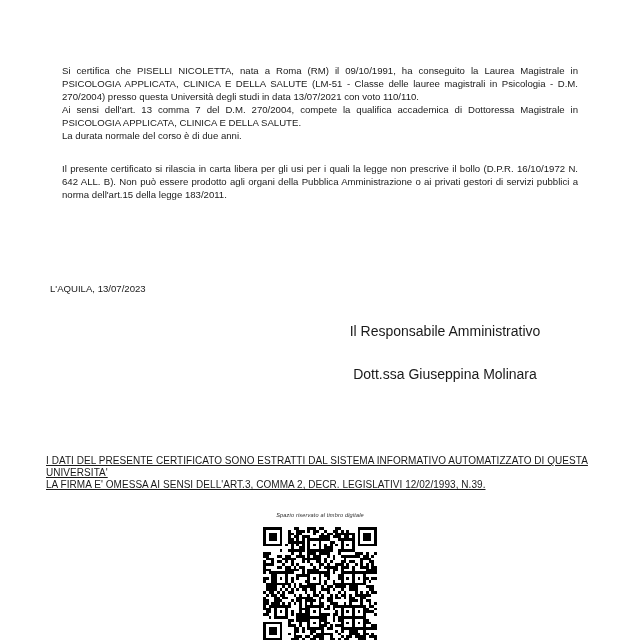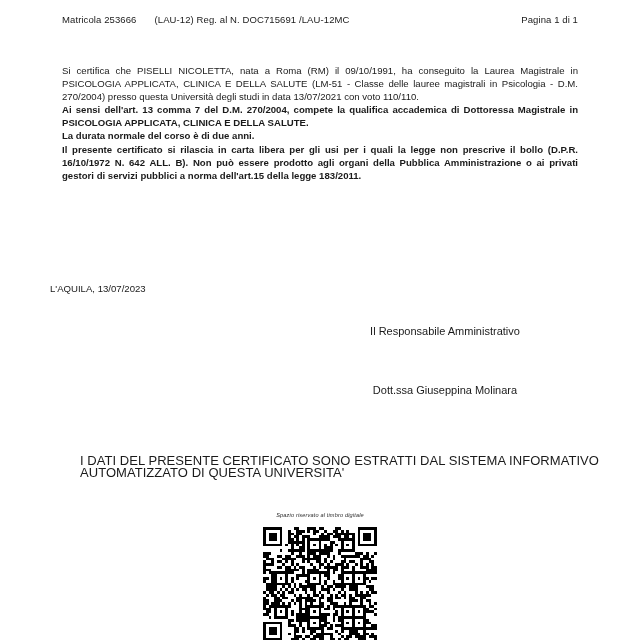--- a/index.html
+++ b/index.html
@@ -45,55 +45,56 @@
     left: 62px;
     right: 62px;
     top: 64px;
     font-size: 9.6px;
     line-height: 13.1px;
   }
   .para {
     text-align: justify;
     margin: 0;
   }
-  .para + .para { margin-top: 0; font-weight: bold; }
+  .para + .para { margin-top: 0; }
   .para.gap { }
-  .para.gap-lg { }
+  .para.gap-lg { margin-top: 19px; }
 
   
   .place-date {
     position: absolute;
     left: 50px;
     top: 282px;
     font-size: 9.6px;
     line-height: 13px;
   }
 
   
   .signature {
     position: absolute;
     left: 312px;
     right: 62px;
     top: 325px;
-    font-size: 11px;
+    font-size: 14px;
     line-height: 13px;
     text-align: center;
   }
   .sign-role { margin: 0; }
-  .sign-name { margin: 46px 0 0 0; }
+  .sign-name { margin: 30px 0 0 0; }
 
   
   .footer-notes {
     position: absolute;
-    left: 80px;
+    left: 46px;
     right: 40px;
     top: 455px;
-    font-size: 13px;
+    font-size: 10px;
     line-height: 11.6px;
     letter-spacing: 0.05px;
+    text-decoration: underline;
   }
   .footer-notes p { margin: 0; }
   .footer-notes .second { margin-top: 1px; }
 
   
   .stamp-area {
     position: absolute;
     left: 0;
     right: 0;
     top: 512px;
@@ -112,42 +113,38 @@
     height: 114px;
     position: relative;
   }
   .qr-wrap svg { display: block; width: 114px; height: 114px; }
 </style>
 </head>
 <body>
 
 <div class="page">
 
-  <div class="doc-header">
-    <span class="hdr-matricola">Matricola 253666</span>
-    <span class="hdr-reg">(LAU-12) Reg. al N. DOC715691 /LAU-12MC</span>
-    <span class="hdr-page">Pagina 1 di 1</span>
-  </div>
 
   <div class="body-block">
     <p class="para">Si certifica che PISELLI NICOLETTA, nata a Roma (RM) il 09/10/1991, ha conseguito la Laurea Magistrale in PSICOLOGIA APPLICATA, CLINICA E DELLA SALUTE (LM-51 - Classe delle lauree magistrali in Psicologia - D.M. 270/2004)  presso questa Università degli studi in data 13/07/2021 con voto 110/110.</p>
     <p class="para">Ai sensi dell'art. 13 comma 7 del D.M. 270/2004, compete la qualifica accademica di Dottoressa Magistrale in PSICOLOGIA APPLICATA, CLINICA E DELLA SALUTE.</p>
     <p class="para gap">La durata normale del corso è di due anni.</p>
     <p class="para gap-lg">Il presente certificato si rilascia in carta  libera  per gli usi per i quali la legge non prescrive il bollo (D.P.R. 16/10/1972 N. 642 ALL. B). Non può essere prodotto agli organi della Pubblica Amministrazione o ai privati gestori di servizi pubblici a norma dell'art.15 della legge 183/2011.</p>
   </div>
 
   <div class="place-date">L'AQUILA, 13/07/2023</div>
 
   <div class="signature">
     <p class="sign-role">Il Responsabile Amministrativo</p>
     <p class="sign-name">Dott.ssa Giuseppina Molinara</p>
   </div>
 
   <div class="footer-notes">
     <p>I DATI DEL PRESENTE CERTIFICATO SONO ESTRATTI DAL SISTEMA INFORMATIVO AUTOMATIZZATO DI QUESTA UNIVERSITA'</p>
+    <p class="second">LA FIRMA E' OMESSA AI SENSI DELL'ART.3, COMMA 2, DECR. LEGISLATIVI 12/02/1993, N.39.</p>
   </div>
 
   <div class="stamp-area">
     <p class="stamp-caption">Spazio riservato al timbro digitale</p>
     <div class="qr-wrap">
       <svg id="qr-svg" viewBox="0 0 41 41" shape-rendering="crispEdges" aria-hidden="true">
           <rect width="41" height="41" fill="#ffffff"></rect>
           <path d="M0 0h1v1h-1zM1 0h1v1h-1zM2 0h1v1h-1zM3 0h1v1h-1zM4 0h1v1h-1zM5 0h1v1h-1zM6 0h1v1h-1zM11 0h1v1h-1zM12 0h1v1h-1zM16 0h1v1h-1zM17 0h1v1h-1zM18 0h1v1h-1zM20 0h1v1h-1zM21 0h1v1h-1zM26 0h1v1h-1zM27 0h1v1h-1zM34 0h1v1h-1zM35 0h1v1h-1zM36 0h1v1h-1zM37 0h1v1h-1zM38 0h1v1h-1zM39 0h1v1h-1zM40 0h1v1h-1zM0 1h1v1h-1zM6 1h1v1h-1zM9 1h1v1h-1zM12 1h1v1h-1zM13 1h1v1h-1zM14 1h1v1h-1zM16 1h1v1h-1zM18 1h1v1h-1zM19 1h1v1h-1zM22 1h1v1h-1zM25 1h1v1h-1zM26 1h1v1h-1zM28 1h1v1h-1zM30 1h1v1h-1zM34 1h1v1h-1zM40 1h1v1h-1zM0 2h1v1h-1zM2 2h1v1h-1zM3 2h1v1h-1zM4 2h1v1h-1zM6 2h1v1h-1zM9 2h1v1h-1zM10 2h1v1h-1zM12 2h1v1h-1zM13 2h1v1h-1zM18 2h1v1h-1zM21 2h1v1h-1zM23 2h1v1h-1zM24 2h1v1h-1zM26 2h1v1h-1zM27 2h1v1h-1zM28 2h1v1h-1zM29 2h1v1h-1zM30 2h1v1h-1zM31 2h1v1h-1zM32 2h1v1h-1zM34 2h1v1h-1zM36 2h1v1h-1zM37 2h1v1h-1zM38 2h1v1h-1zM40 2h1v1h-1zM0 3h1v1h-1zM2 3h1v1h-1zM3 3h1v1h-1zM4 3h1v1h-1zM6 3h1v1h-1zM9 3h1v1h-1zM11 3h1v1h-1zM12 3h1v1h-1zM14 3h1v1h-1zM15 3h1v1h-1zM16 3h1v1h-1zM20 3h1v1h-1zM21 3h1v1h-1zM22 3h1v1h-1zM23 3h1v1h-1zM25 3h1v1h-1zM26 3h1v1h-1zM27 3h1v1h-1zM29 3h1v1h-1zM30 3h1v1h-1zM32 3h1v1h-1zM34 3h1v1h-1zM36 3h1v1h-1zM37 3h1v1h-1zM38 3h1v1h-1zM40 3h1v1h-1zM0 4h1v1h-1zM2 4h1v1h-1zM3 4h1v1h-1zM4 4h1v1h-1zM6 4h1v1h-1zM9 4h1v1h-1zM10 4h1v1h-1zM12 4h1v1h-1zM14 4h1v1h-1zM16 4h1v1h-1zM17 4h1v1h-1zM18 4h1v1h-1zM19 4h1v1h-1zM20 4h1v1h-1zM21 4h1v1h-1zM22 4h1v1h-1zM23 4h1v1h-1zM27 4h1v1h-1zM28 4h1v1h-1zM29 4h1v1h-1zM30 4h1v1h-1zM31 4h1v1h-1zM32 4h1v1h-1zM34 4h1v1h-1zM36 4h1v1h-1zM37 4h1v1h-1zM38 4h1v1h-1zM40 4h1v1h-1zM0 5h1v1h-1zM6 5h1v1h-1zM9 5h1v1h-1zM10 5h1v1h-1zM11 5h1v1h-1zM12 5h1v1h-1zM13 5h1v1h-1zM14 5h1v1h-1zM16 5h1v1h-1zM20 5h1v1h-1zM24 5h1v1h-1zM25 5h1v1h-1zM28 5h1v1h-1zM32 5h1v1h-1zM34 5h1v1h-1zM40 5h1v1h-1zM0 6h1v1h-1zM1 6h1v1h-1zM2 6h1v1h-1zM3 6h1v1h-1zM4 6h1v1h-1zM5 6h1v1h-1zM6 6h1v1h-1zM8 6h1v1h-1zM10 6h1v1h-1zM12 6h1v1h-1zM14 6h1v1h-1zM16 6h1v1h-1zM18 6h1v1h-1zM20 6h1v1h-1zM22 6h1v1h-1zM24 6h1v1h-1zM26 6h1v1h-1zM28 6h1v1h-1zM30 6h1v1h-1zM32 6h1v1h-1zM34 6h1v1h-1zM35 6h1v1h-1zM36 6h1v1h-1zM37 6h1v1h-1zM38 6h1v1h-1zM39 6h1v1h-1zM40 6h1v1h-1zM10 7h1v1h-1zM13 7h1v1h-1zM14 7h1v1h-1zM16 7h1v1h-1zM20 7h1v1h-1zM22 7h1v1h-1zM23 7h1v1h-1zM24 7h1v1h-1zM28 7h1v1h-1zM32 7h1v1h-1zM6 8h1v1h-1zM9 8h1v1h-1zM10 8h1v1h-1zM11 8h1v1h-1zM12 8h1v1h-1zM13 8h1v1h-1zM14 8h1v1h-1zM16 8h1v1h-1zM17 8h1v1h-1zM18 8h1v1h-1zM19 8h1v1h-1zM20 8h1v1h-1zM21 8h1v1h-1zM22 8h1v1h-1zM23 8h1v1h-1zM24 8h1v1h-1zM27 8h1v1h-1zM28 8h1v1h-1zM29 8h1v1h-1zM30 8h1v1h-1zM31 8h1v1h-1zM32 8h1v1h-1zM0 9h1v1h-1zM1 9h1v1h-1zM2 9h1v1h-1zM10 9h1v1h-1zM13 9h1v1h-1zM16 9h1v1h-1zM17 9h1v1h-1zM18 9h1v1h-1zM20 9h1v1h-1zM21 9h1v1h-1zM22 9h1v1h-1zM23 9h1v1h-1zM27 9h1v1h-1zM33 9h1v1h-1zM34 9h1v1h-1zM35 9h1v1h-1zM37 9h1v1h-1zM40 9h1v1h-1zM0 10h1v1h-1zM1 10h1v1h-1zM5 10h1v1h-1zM6 10h1v1h-1zM8 10h1v1h-1zM9 10h1v1h-1zM12 10h1v1h-1zM13 10h1v1h-1zM14 10h1v1h-1zM16 10h1v1h-1zM18 10h1v1h-1zM19 10h1v1h-1zM20 10h1v1h-1zM23 10h1v1h-1zM25 10h1v1h-1zM28 10h1v1h-1zM29 10h1v1h-1zM30 10h1v1h-1zM31 10h1v1h-1zM32 10h1v1h-1zM33 10h1v1h-1zM34 10h1v1h-1zM36 10h1v1h-1zM37 10h1v1h-1zM39 10h1v1h-1zM1 11h1v1h-1zM2 11h1v1h-1zM3 11h1v1h-1zM7 11h1v1h-1zM8 11h1v1h-1zM9 11h1v1h-1zM10 11h1v1h-1zM11 11h1v1h-1zM14 11h1v1h-1zM15 11h1v1h-1zM16 11h1v1h-1zM17 11h1v1h-1zM18 11h1v1h-1zM19 11h1v1h-1zM20 11h1v1h-1zM22 11h1v1h-1zM25 11h1v1h-1zM29 11h1v1h-1zM35 11h1v1h-1zM36 11h1v1h-1zM37 11h1v1h-1zM38 11h1v1h-1zM0 12h1v1h-1zM3 12h1v1h-1zM5 12h1v1h-1zM6 12h1v1h-1zM8 12h1v1h-1zM10 12h1v1h-1zM14 12h1v1h-1zM16 12h1v1h-1zM19 12h1v1h-1zM20 12h1v1h-1zM22 12h1v1h-1zM24 12h1v1h-1zM28 12h1v1h-1zM29 12h1v1h-1zM31 12h1v1h-1zM32 12h1v1h-1zM35 12h1v1h-1zM38 12h1v1h-1zM39 12h1v1h-1zM0 13h1v1h-1zM1 13h1v1h-1zM2 13h1v1h-1zM3 13h1v1h-1zM7 13h1v1h-1zM10 13h1v1h-1zM12 13h1v1h-1zM17 13h1v1h-1zM20 13h1v1h-1zM21 13h1v1h-1zM23 13h1v1h-1zM26 13h1v1h-1zM27 13h1v1h-1zM28 13h1v1h-1zM30 13h1v1h-1zM33 13h1v1h-1zM35 13h1v1h-1zM37 13h1v1h-1zM39 13h1v1h-1zM0 14h1v1h-1zM5 14h1v1h-1zM6 14h1v1h-1zM8 14h1v1h-1zM9 14h1v1h-1zM11 14h1v1h-1zM13 14h1v1h-1zM14 14h1v1h-1zM18 14h1v1h-1zM20 14h1v1h-1zM22 14h1v1h-1zM23 14h1v1h-1zM24 14h1v1h-1zM25 14h1v1h-1zM26 14h1v1h-1zM28 14h1v1h-1zM29 14h1v1h-1zM30 14h1v1h-1zM32 14h1v1h-1zM35 14h1v1h-1zM36 14h1v1h-1zM37 14h1v1h-1zM39 14h1v1h-1zM40 14h1v1h-1zM0 15h1v1h-1zM1 15h1v1h-1zM2 15h1v1h-1zM8 15h1v1h-1zM9 15h1v1h-1zM10 15h1v1h-1zM11 15h1v1h-1zM12 15h1v1h-1zM14 15h1v1h-1zM16 15h1v1h-1zM17 15h1v1h-1zM18 15h1v1h-1zM19 15h1v1h-1zM23 15h1v1h-1zM25 15h1v1h-1zM26 15h1v1h-1zM28 15h1v1h-1zM32 15h1v1h-1zM37 15h1v1h-1zM38 15h1v1h-1zM39 15h1v1h-1zM40 15h1v1h-1zM0 16h1v1h-1zM2 16h1v1h-1zM3 16h1v1h-1zM4 16h1v1h-1zM5 16h1v1h-1zM6 16h1v1h-1zM7 16h1v1h-1zM8 16h1v1h-1zM9 16h1v1h-1zM10 16h1v1h-1zM14 16h1v1h-1zM16 16h1v1h-1zM17 16h1v1h-1zM18 16h1v1h-1zM19 16h1v1h-1zM20 16h1v1h-1zM21 16h1v1h-1zM22 16h1v1h-1zM23 16h1v1h-1zM25 16h1v1h-1zM28 16h1v1h-1zM29 16h1v1h-1zM30 16h1v1h-1zM31 16h1v1h-1zM32 16h1v1h-1zM33 16h1v1h-1zM34 16h1v1h-1zM35 16h1v1h-1zM36 16h1v1h-1zM37 16h1v1h-1zM38 16h1v1h-1zM39 16h1v1h-1zM40 16h1v1h-1zM3 17h1v1h-1zM4 17h1v1h-1zM8 17h1v1h-1zM12 17h1v1h-1zM13 17h1v1h-1zM14 17h1v1h-1zM15 17h1v1h-1zM16 17h1v1h-1zM20 17h1v1h-1zM22 17h1v1h-1zM23 17h1v1h-1zM27 17h1v1h-1zM28 17h1v1h-1zM32 17h1v1h-1zM36 17h1v1h-1zM0 18h1v1h-1zM1 18h1v1h-1zM3 18h1v1h-1zM4 18h1v1h-1zM6 18h1v1h-1zM8 18h1v1h-1zM10 18h1v1h-1zM12 18h1v1h-1zM16 18h1v1h-1zM18 18h1v1h-1zM20 18h1v1h-1zM23 18h1v1h-1zM27 18h1v1h-1zM28 18h1v1h-1zM30 18h1v1h-1zM32 18h1v1h-1zM34 18h1v1h-1zM36 18h1v1h-1zM37 18h1v1h-1zM39 18h1v1h-1zM40 18h1v1h-1zM0 19h1v1h-1zM3 19h1v1h-1zM4 19h1v1h-1zM8 19h1v1h-1zM10 19h1v1h-1zM15 19h1v1h-1zM16 19h1v1h-1zM20 19h1v1h-1zM22 19h1v1h-1zM25 19h1v1h-1zM28 19h1v1h-1zM32 19h1v1h-1zM36 19h1v1h-1zM38 19h1v1h-1zM1 20h1v1h-1zM2 20h1v1h-1zM3 20h1v1h-1zM4 20h1v1h-1zM5 20h1v1h-1zM6 20h1v1h-1zM7 20h1v1h-1zM8 20h1v1h-1zM9 20h1v1h-1zM11 20h1v1h-1zM13 20h1v1h-1zM16 20h1v1h-1zM17 20h1v1h-1zM18 20h1v1h-1zM19 20h1v1h-1zM20 20h1v1h-1zM22 20h1v1h-1zM25 20h1v1h-1zM26 20h1v1h-1zM27 20h1v1h-1zM28 20h1v1h-1zM29 20h1v1h-1zM30 20h1v1h-1zM31 20h1v1h-1zM32 20h1v1h-1zM33 20h1v1h-1zM34 20h1v1h-1zM35 20h1v1h-1zM36 20h1v1h-1zM1 21h1v1h-1zM2 21h1v1h-1zM3 21h1v1h-1zM4 21h1v1h-1zM7 21h1v1h-1zM9 21h1v1h-1zM11 21h1v1h-1zM13 21h1v1h-1zM14 21h1v1h-1zM15 21h1v1h-1zM16 21h1v1h-1zM17 21h1v1h-1zM18 21h1v1h-1zM21 21h1v1h-1zM23 21h1v1h-1zM24 21h1v1h-1zM26 21h1v1h-1zM27 21h1v1h-1zM28 21h1v1h-1zM29 21h1v1h-1zM31 21h1v1h-1zM32 21h1v1h-1zM33 21h1v1h-1zM37 21h1v1h-1zM38 21h1v1h-1zM39 21h1v1h-1zM1 22h1v1h-1zM2 22h1v1h-1zM3 22h1v1h-1zM4 22h1v1h-1zM6 22h1v1h-1zM8 22h1v1h-1zM10 22h1v1h-1zM12 22h1v1h-1zM14 22h1v1h-1zM15 22h1v1h-1zM17 22h1v1h-1zM18 22h1v1h-1zM21 22h1v1h-1zM22 22h1v1h-1zM23 22h1v1h-1zM25 22h1v1h-1zM28 22h1v1h-1zM31 22h1v1h-1zM32 22h1v1h-1zM33 22h1v1h-1zM38 22h1v1h-1zM39 22h1v1h-1zM0 23h1v1h-1zM2 23h1v1h-1zM3 23h1v1h-1zM5 23h1v1h-1zM7 23h1v1h-1zM9 23h1v1h-1zM10 23h1v1h-1zM15 23h1v1h-1zM18 23h1v1h-1zM20 23h1v1h-1zM23 23h1v1h-1zM27 23h1v1h-1zM29 23h1v1h-1zM33 23h1v1h-1zM35 23h1v1h-1zM37 23h1v1h-1zM39 23h1v1h-1zM40 23h1v1h-1zM1 24h1v1h-1zM3 24h1v1h-1zM4 24h1v1h-1zM6 24h1v1h-1zM7 24h1v1h-1zM11 24h1v1h-1zM13 24h1v1h-1zM16 24h1v1h-1zM18 24h1v1h-1zM19 24h1v1h-1zM21 24h1v1h-1zM24 24h1v1h-1zM26 24h1v1h-1zM28 24h1v1h-1zM29 24h1v1h-1zM31 24h1v1h-1zM33 24h1v1h-1zM34 24h1v1h-1zM35 24h1v1h-1zM36 24h1v1h-1zM37 24h1v1h-1zM38 24h1v1h-1zM0 25h1v1h-1zM4 25h1v1h-1zM5 25h1v1h-1zM7 25h1v1h-1zM8 25h1v1h-1zM12 25h1v1h-1zM13 25h1v1h-1zM14 25h1v1h-1zM15 25h1v1h-1zM16 25h1v1h-1zM17 25h1v1h-1zM20 25h1v1h-1zM21 25h1v1h-1zM23 25h1v1h-1zM24 25h1v1h-1zM26 25h1v1h-1zM27 25h1v1h-1zM29 25h1v1h-1zM31 25h1v1h-1zM32 25h1v1h-1zM35 25h1v1h-1zM36 25h1v1h-1zM0 26h1v1h-1zM1 26h1v1h-1zM4 26h1v1h-1zM5 26h1v1h-1zM6 26h1v1h-1zM10 26h1v1h-1zM12 26h1v1h-1zM13 26h1v1h-1zM15 26h1v1h-1zM16 26h1v1h-1zM17 26h1v1h-1zM18 26h1v1h-1zM20 26h1v1h-1zM23 26h1v1h-1zM24 26h1v1h-1zM31 26h1v1h-1zM32 26h1v1h-1zM33 26h1v1h-1zM35 26h1v1h-1zM37 26h1v1h-1zM38 26h1v1h-1zM0 27h1v1h-1zM1 27h1v1h-1zM3 27h1v1h-1zM4 27h1v1h-1zM5 27h1v1h-1zM7 27h1v1h-1zM9 27h1v1h-1zM11 27h1v1h-1zM13 27h1v1h-1zM15 27h1v1h-1zM17 27h1v1h-1zM20 27h1v1h-1zM21 27h1v1h-1zM24 27h1v1h-1zM25 27h1v1h-1zM26 27h1v1h-1zM29 27h1v1h-1zM31 27h1v1h-1zM35 27h1v1h-1zM38 27h1v1h-1zM40 27h1v1h-1zM0 28h1v1h-1zM2 28h1v1h-1zM3 28h1v1h-1zM4 28h1v1h-1zM5 28h1v1h-1zM6 28h1v1h-1zM7 28h1v1h-1zM8 28h1v1h-1zM9 28h1v1h-1zM13 28h1v1h-1zM15 28h1v1h-1zM16 28h1v1h-1zM17 28h1v1h-1zM18 28h1v1h-1zM19 28h1v1h-1zM20 28h1v1h-1zM21 28h1v1h-1zM23 28h1v1h-1zM25 28h1v1h-1zM26 28h1v1h-1zM27 28h1v1h-1zM28 28h1v1h-1zM29 28h1v1h-1zM30 28h1v1h-1zM31 28h1v1h-1zM32 28h1v1h-1zM33 28h1v1h-1zM34 28h1v1h-1zM35 28h1v1h-1zM36 28h1v1h-1zM38 28h1v1h-1zM39 28h1v1h-1zM0 29h1v1h-1zM1 29h1v1h-1zM2 29h1v1h-1zM4 29h1v1h-1zM8 29h1v1h-1zM13 29h1v1h-1zM14 29h1v1h-1zM15 29h1v1h-1zM16 29h1v1h-1zM20 29h1v1h-1zM22 29h1v1h-1zM23 29h1v1h-1zM25 29h1v1h-1zM28 29h1v1h-1zM32 29h1v1h-1zM36 29h1v1h-1zM37 29h1v1h-1zM40 29h1v1h-1zM1 30h1v1h-1zM2 30h1v1h-1zM4 30h1v1h-1zM6 30h1v1h-1zM8 30h1v1h-1zM10 30h1v1h-1zM13 30h1v1h-1zM15 30h1v1h-1zM16 30h1v1h-1zM18 30h1v1h-1zM20 30h1v1h-1zM26 30h1v1h-1zM28 30h1v1h-1zM30 30h1v1h-1zM32 30h1v1h-1zM34 30h1v1h-1zM36 30h1v1h-1zM37 30h1v1h-1zM38 30h1v1h-1zM39 30h1v1h-1zM0 31h1v1h-1zM1 31h1v1h-1zM4 31h1v1h-1zM8 31h1v1h-1zM10 31h1v1h-1zM12 31h1v1h-1zM13 31h1v1h-1zM14 31h1v1h-1zM15 31h1v1h-1zM16 31h1v1h-1zM20 31h1v1h-1zM21 31h1v1h-1zM22 31h1v1h-1zM23 31h1v1h-1zM25 31h1v1h-1zM26 31h1v1h-1zM28 31h1v1h-1zM32 31h1v1h-1zM36 31h1v1h-1zM40 31h1v1h-1zM2 32h1v1h-1zM4 32h1v1h-1zM5 32h1v1h-1zM6 32h1v1h-1zM7 32h1v1h-1zM8 32h1v1h-1zM12 32h1v1h-1zM13 32h1v1h-1zM14 32h1v1h-1zM15 32h1v1h-1zM16 32h1v1h-1zM17 32h1v1h-1zM18 32h1v1h-1zM19 32h1v1h-1zM20 32h1v1h-1zM21 32h1v1h-1zM22 32h1v1h-1zM25 32h1v1h-1zM27 32h1v1h-1zM28 32h1v1h-1zM29 32h1v1h-1zM30 32h1v1h-1zM31 32h1v1h-1zM32 32h1v1h-1zM33 32h1v1h-1zM34 32h1v1h-1zM35 32h1v1h-1zM36 32h1v1h-1zM9 33h1v1h-1zM10 33h1v1h-1zM12 33h1v1h-1zM13 33h1v1h-1zM14 33h1v1h-1zM15 33h1v1h-1zM16 33h1v1h-1zM20 33h1v1h-1zM21 33h1v1h-1zM22 33h1v1h-1zM25 33h1v1h-1zM27 33h1v1h-1zM28 33h1v1h-1zM32 33h1v1h-1zM36 33h1v1h-1zM37 33h1v1h-1zM0 34h1v1h-1zM1 34h1v1h-1zM2 34h1v1h-1zM3 34h1v1h-1zM4 34h1v1h-1zM5 34h1v1h-1zM6 34h1v1h-1zM9 34h1v1h-1zM13 34h1v1h-1zM16 34h1v1h-1zM18 34h1v1h-1zM20 34h1v1h-1zM22 34h1v1h-1zM23 34h1v1h-1zM28 34h1v1h-1zM30 34h1v1h-1zM32 34h1v1h-1zM34 34h1v1h-1zM36 34h1v1h-1zM37 34h1v1h-1zM38 34h1v1h-1zM0 35h1v1h-1zM6 35h1v1h-1zM9 35h1v1h-1zM10 35h1v1h-1zM11 35h1v1h-1zM13 35h1v1h-1zM16 35h1v1h-1zM20 35h1v1h-1zM21 35h1v1h-1zM22 35h1v1h-1zM24 35h1v1h-1zM26 35h1v1h-1zM27 35h1v1h-1zM28 35h1v1h-1zM32 35h1v1h-1zM36 35h1v1h-1zM39 35h1v1h-1zM40 35h1v1h-1zM0 36h1v1h-1zM2 36h1v1h-1zM3 36h1v1h-1zM4 36h1v1h-1zM6 36h1v1h-1zM11 36h1v1h-1zM12 36h1v1h-1zM14 36h1v1h-1zM16 36h1v1h-1zM17 36h1v1h-1zM18 36h1v1h-1zM19 36h1v1h-1zM20 36h1v1h-1zM21 36h1v1h-1zM23 36h1v1h-1zM24 36h1v1h-1zM28 36h1v1h-1zM29 36h1v1h-1zM30 36h1v1h-1zM31 36h1v1h-1zM32 36h1v1h-1zM33 36h1v1h-1zM34 36h1v1h-1zM35 36h1v1h-1zM36 36h1v1h-1zM37 36h1v1h-1zM38 36h1v1h-1zM39 36h1v1h-1zM40 36h1v1h-1zM0 37h1v1h-1zM2 37h1v1h-1zM3 37h1v1h-1zM4 37h1v1h-1zM6 37h1v1h-1zM11 37h1v1h-1zM12 37h1v1h-1zM14 37h1v1h-1zM17 37h1v1h-1zM18 37h1v1h-1zM21 37h1v1h-1zM26 37h1v1h-1zM28 37h1v1h-1zM31 37h1v1h-1zM32 37h1v1h-1zM33 37h1v1h-1zM36 37h1v1h-1zM0 38h1v1h-1zM2 38h1v1h-1zM3 38h1v1h-1zM4 38h1v1h-1zM6 38h1v1h-1zM9 38h1v1h-1zM11 38h1v1h-1zM17 38h1v1h-1zM19 38h1v1h-1zM20 38h1v1h-1zM21 38h1v1h-1zM22 38h1v1h-1zM23 38h1v1h-1zM24 38h1v1h-1zM27 38h1v1h-1zM31 38h1v1h-1zM32 38h1v1h-1zM33 38h1v1h-1zM34 38h1v1h-1zM36 38h1v1h-1zM37 38h1v1h-1zM39 38h1v1h-1zM0 39h1v1h-1zM6 39h1v1h-1zM11 39h1v1h-1zM12 39h1v1h-1zM13 39h1v1h-1zM15 39h1v1h-1zM16 39h1v1h-1zM18 39h1v1h-1zM19 39h1v1h-1zM20 39h1v1h-1zM21 39h1v1h-1zM24 39h1v1h-1zM28 39h1v1h-1zM30 39h1v1h-1zM31 39h1v1h-1zM33 39h1v1h-1zM34 39h1v1h-1zM35 39h1v1h-1zM36 39h1v1h-1zM38 39h1v1h-1zM39 39h1v1h-1zM40 39h1v1h-1zM0 40h1v1h-1zM1 40h1v1h-1zM2 40h1v1h-1zM3 40h1v1h-1zM4 40h1v1h-1zM5 40h1v1h-1zM6 40h1v1h-1zM10 40h1v1h-1zM11 40h1v1h-1zM12 40h1v1h-1zM14 40h1v1h-1zM17 40h1v1h-1zM18 40h1v1h-1zM20 40h1v1h-1zM21 40h1v1h-1zM24 40h1v1h-1zM25 40h1v1h-1zM27 40h1v1h-1zM29 40h1v1h-1zM30 40h1v1h-1zM34 40h1v1h-1zM35 40h1v1h-1zM36 40h1v1h-1zM40 40h1v1h-1z" fill="#000000"></path>
         </svg>
     </div>

